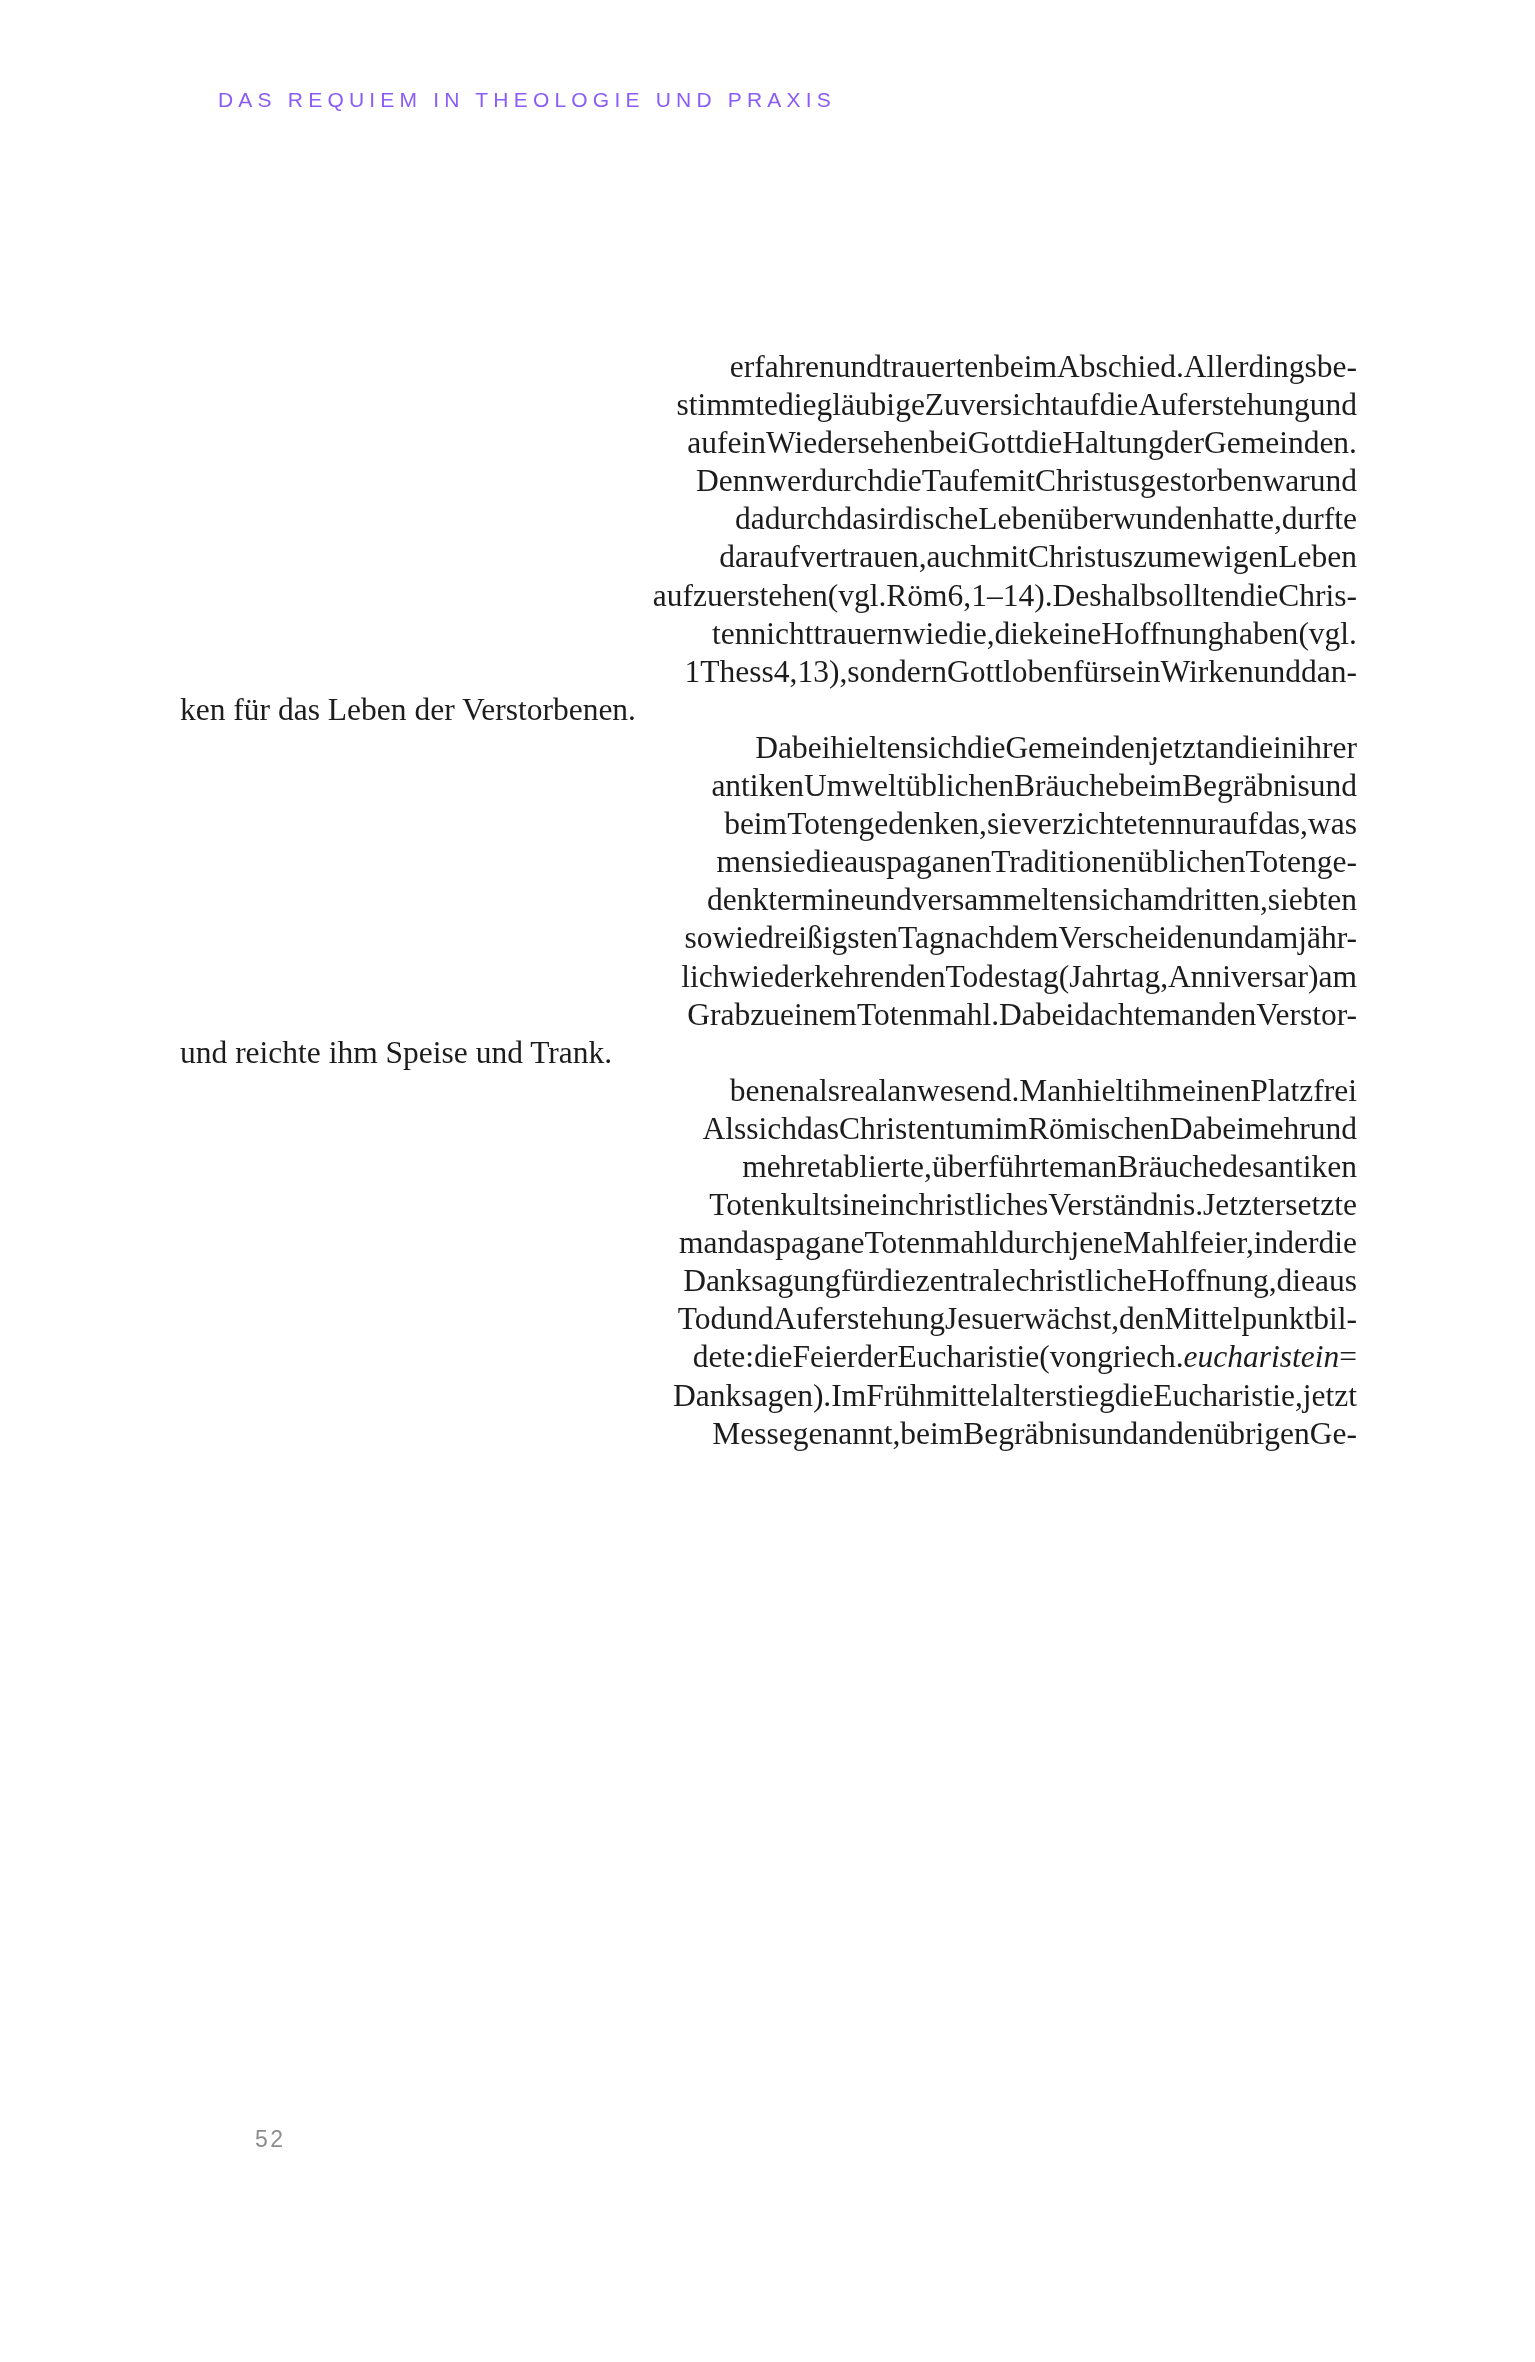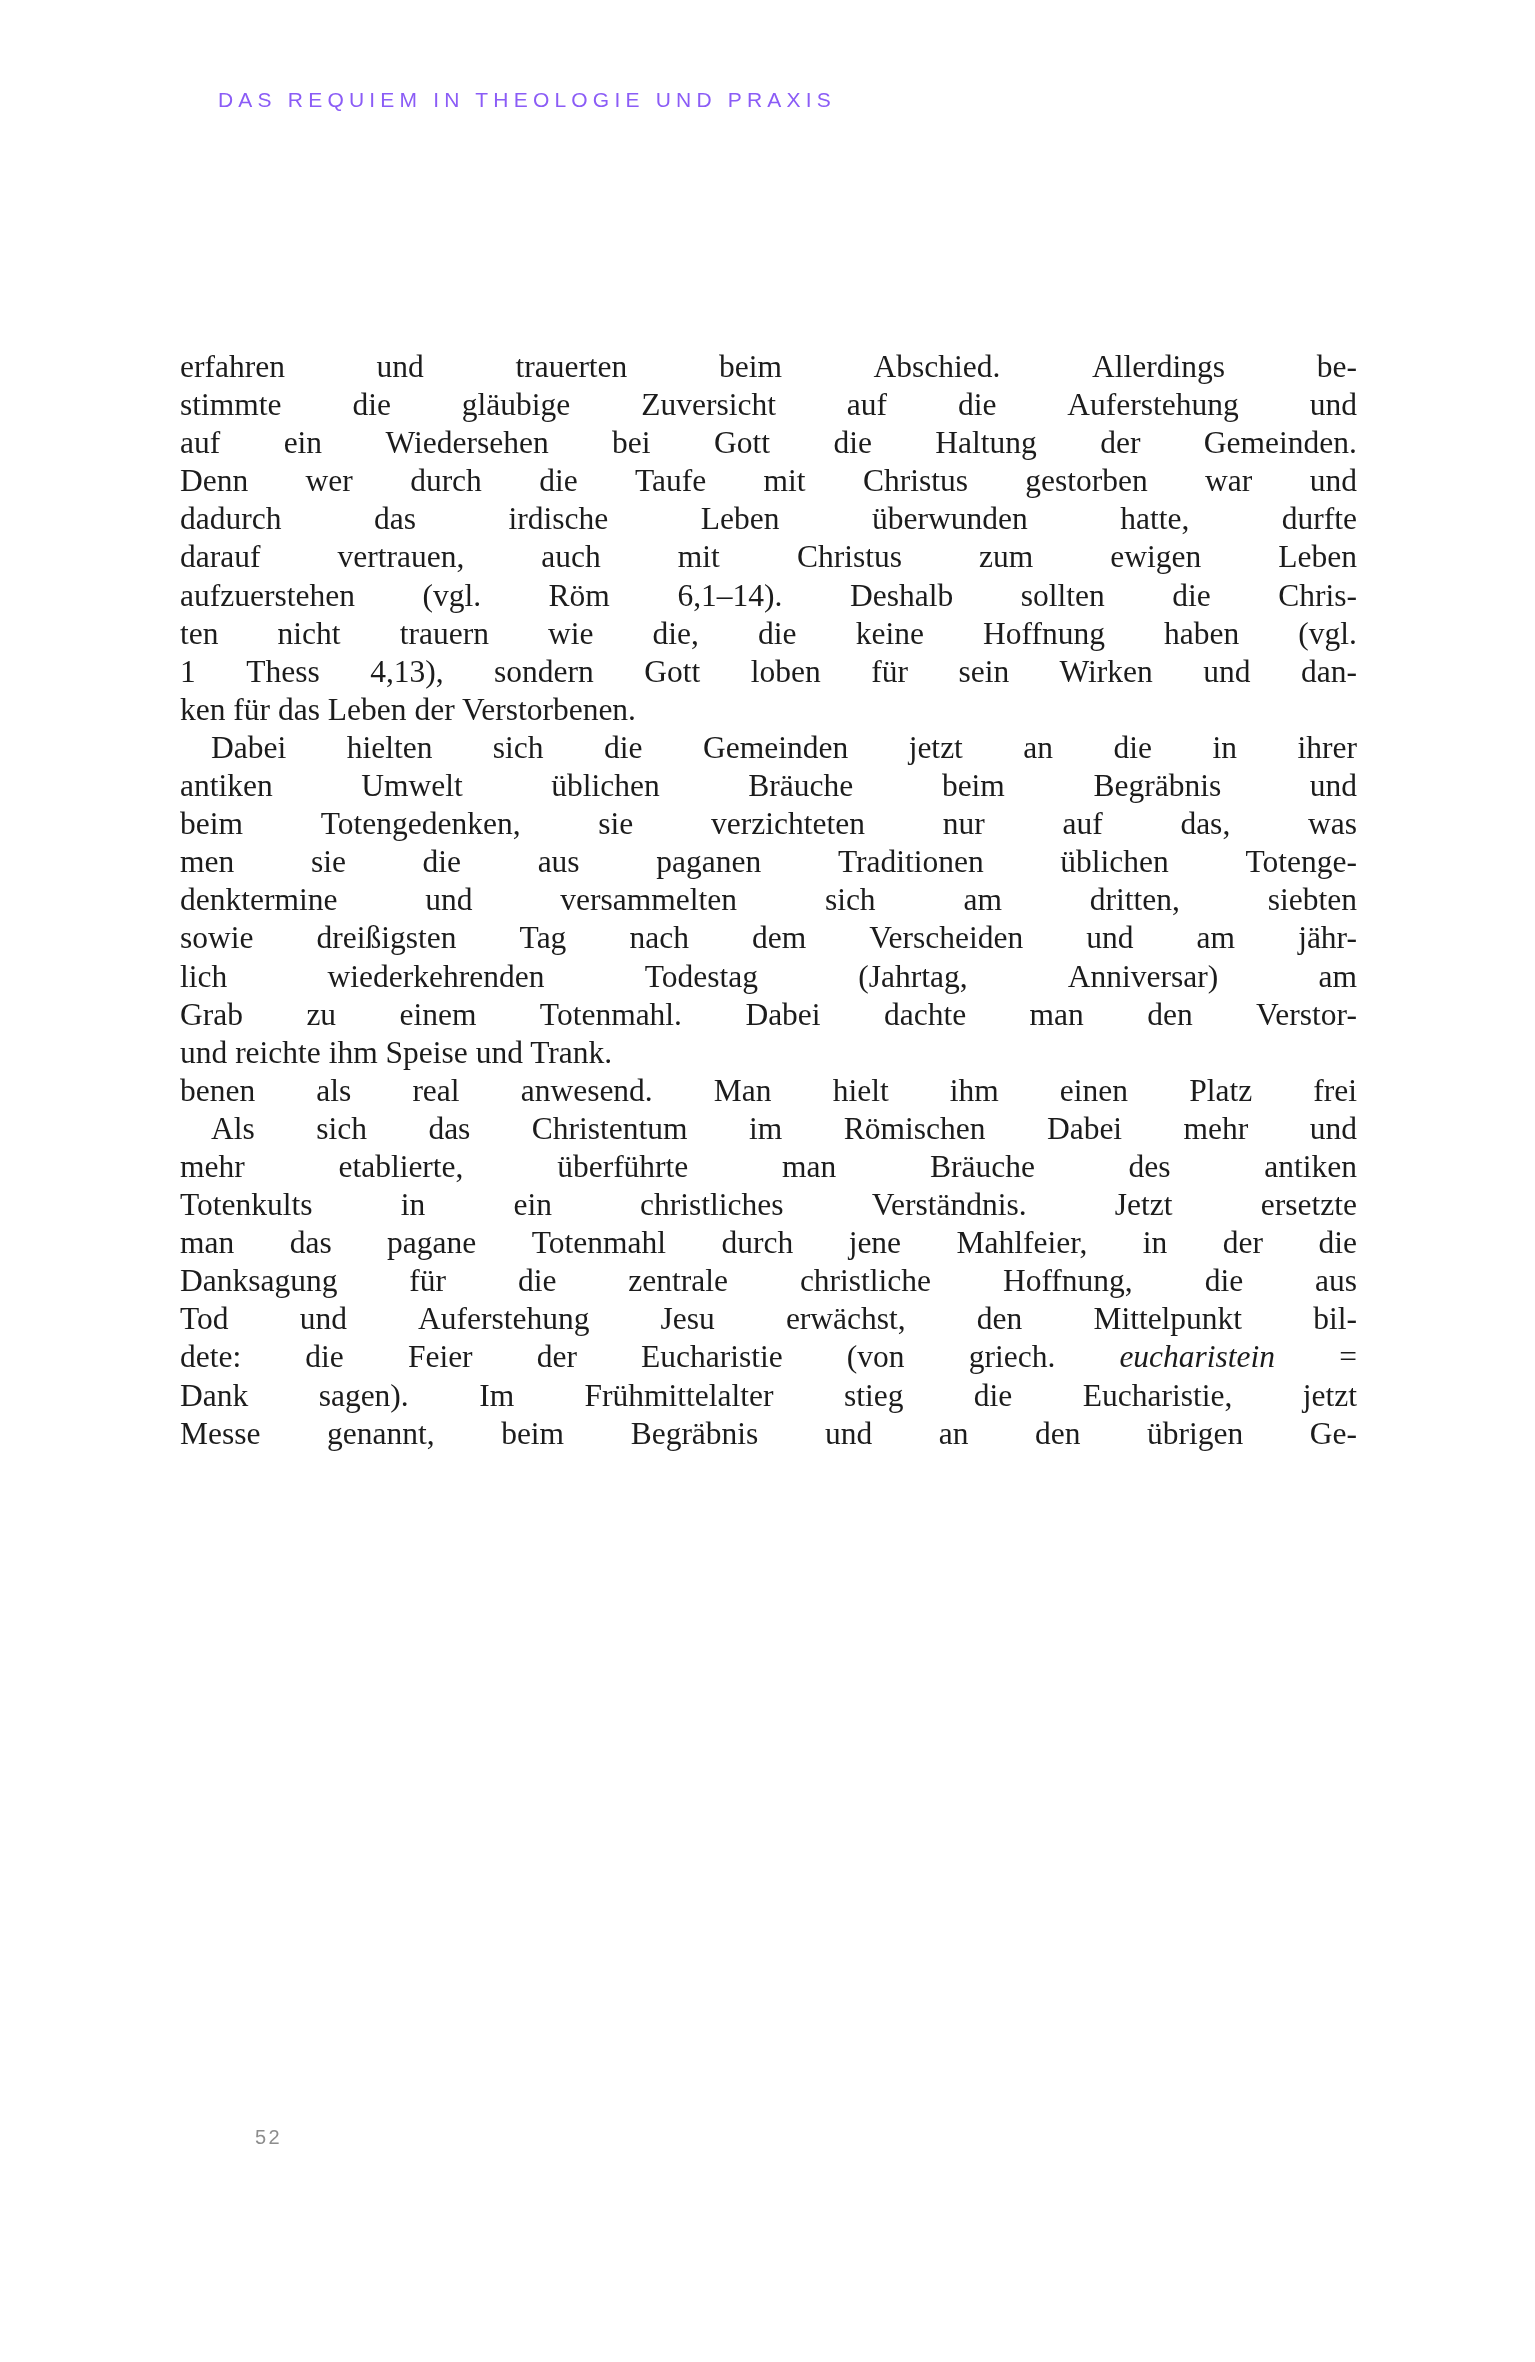--- a/index.html
+++ b/index.html
@@ -51,40 +51,40 @@
     display: flex;
     width: 100%;
     height: 38.1px;
     align-items: baseline;
     font-size: 31.5px;
     line-height: 38.1px;
     color: #1c1c1c;
     white-space: pre;
   }
   .line.justify {
-    justify-content: space-between;
+    justify-content: flex-end;
     font-family: Liberation Serif, serif;
   }
   .line.last {
     justify-content: flex-start;
     text-align: center;
   }
   .line .w { display: inline-block; }
   .line.indent { padding-left: 31px; }
   .line.indent.justify { width: calc(100% - 31px); }
 
   .ital { font-style: italic; }
 
   
   .folio {
     position: absolute;
     left: 255px;
     top: 2126px;
     font-family: "Liberation Sans", "DejaVu Sans", sans-serif;
-    font-size: 20px;
+    font-size: 23px;
     letter-spacing: 2.5px;
     color: #8d8d8d;
   }
 </style>
 </head>
 <body>
 
 <div class="page">
 
   <div class="running-header">DAS REQUIEM IN THEOLOGIE UND PRAXIS</div>

